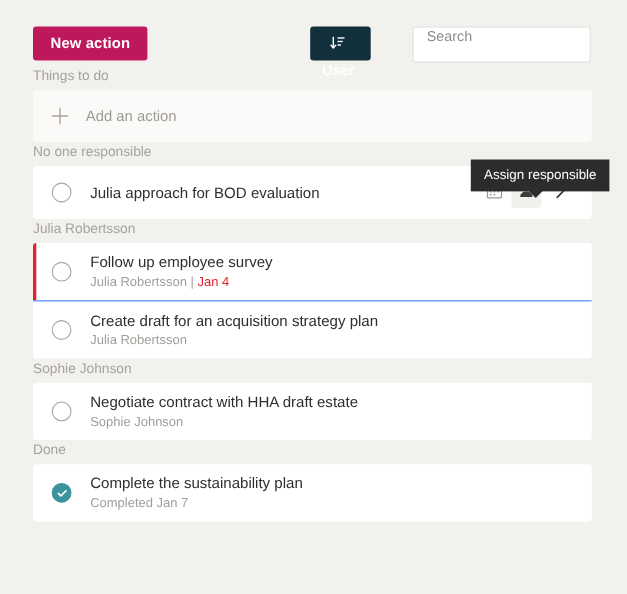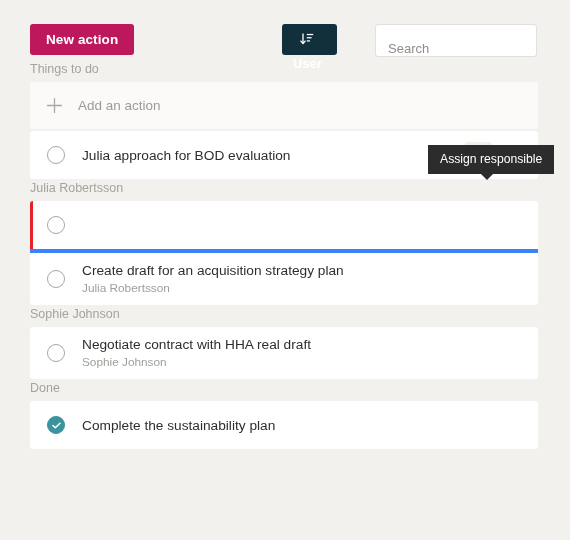--- a/index.html
+++ b/index.html
@@ -58,21 +58,21 @@
   .user-sort-btn .sort-ico { display: block; }
   .search-box {
     position: absolute;
     left: 375px; top: 24px;
     width: 160px;
     height: 31px;
     background: #ffffff;
     border: 1px solid #e2e0dc;
     border-radius: 3px;
     display: flex;
-    align-items: flex-end;
+    align-items: flex-start;
   }
   .search-input {
     flex: 1;
     border: none;
     outline: none;
     background: transparent;
     font-family: "Liberation Sans", sans-serif;
     font-size: 13px;
     color: #4a4a4a;
     padding: 0 6px 0 12px;
@@ -101,21 +101,21 @@
   .card.ghost {
     background: #fbfaf9;
   }
 
   .row {
     position: relative;
     display: flex;
     align-items: center;
     min-height: 48px;
     padding: 0 0 0 0;
-    border-top: 4px solid #3b82f6;
+    border-top: 1px solid #3b82f6;
   }
   .row:first-child { border-top: none; }
   .row.overdue::before {
     content: "";
     position: absolute;
     left: 0; top: 0; bottom: 0;
     width: 3px;
     background: #e5232b;
   }
 
@@ -261,20 +261,21 @@
           <svg width="17" height="17" viewBox="0 0 17 17" aria-hidden="true">
             <path d="M8.5 1.6 L8.5 15.4 M1.6 8.5 L15.4 8.5" stroke="#a9a7a2" stroke-width="1.3" stroke-linecap="round"></path>
           </svg>
         </span>
         <span class="add-label">Add an action</span>
       </div>
     </div>
   </div>
 
   <div class="section">
+    <div class="section-label">No one responsible</div>
     <div class="card">
       <div class="row">
         <span class="check-wrap">
           <span class="circle"></span>
         </span>
         <div class="row-body">
           <div class="row-title">Julia approach for BOD evaluation</div>
         </div>
         <div class="row-actions">
           <button class="act-btn">
@@ -312,20 +313,24 @@
   </div>
 
   <div class="section">
     <div class="section-label">Julia Robertsson</div>
     <div class="card">
 
       <div class="row overdue">
         <span class="check-wrap">
           <span class="circle"></span>
         </span>
+        <div class="row-body">
+          <div class="row-title">Follow up employee survey</div>
+          <div class="row-sub"><span>Julia Robertsson | </span><span class="due">Jan 4</span></div>
+        </div>
       </div>
 
       <div class="row">
         <span class="check-wrap">
           <span class="circle"></span>
         </span>
         <div class="row-body">
           <div class="row-title">Create draft for an acquisition strategy plan</div>
           <div class="row-sub">Julia Robertsson</div>
         </div>
@@ -335,38 +340,39 @@
   </div>
 
   <div class="section">
     <div class="section-label">Sophie Johnson</div>
     <div class="card">
       <div class="row">
         <span class="check-wrap">
           <span class="circle"></span>
         </span>
         <div class="row-body">
-          <div class="row-title">Negotiate contract with HHA real draft</div>
+          <div class="row-title">Negotiate contract with HHA draft estate</div>
           <div class="row-sub">Sophie Johnson</div>
         </div>
       </div>
     </div>
   </div>
 
   <div class="section">
     <div class="section-label">Done</div>
     <div class="card">
       <div class="row">
         <span class="check-wrap">
           <span class="circle done">
             <svg width="11" height="11" viewBox="0 0 11 11" aria-hidden="true">
               <path d="M2 5.6 L4.3 7.8 L9 3.2" stroke="#ffffff" stroke-width="1.5" fill="none" stroke-linecap="round" stroke-linejoin="round"></path>
             </svg>
           </span>
         </span>
         <div class="row-body">
           <div class="row-title">Complete the sustainability plan</div>
+          <div class="row-sub">Completed Jan 7</div>
         </div>
       </div>
     </div>
   </div>
 
 </div>
 
 </body></html>

